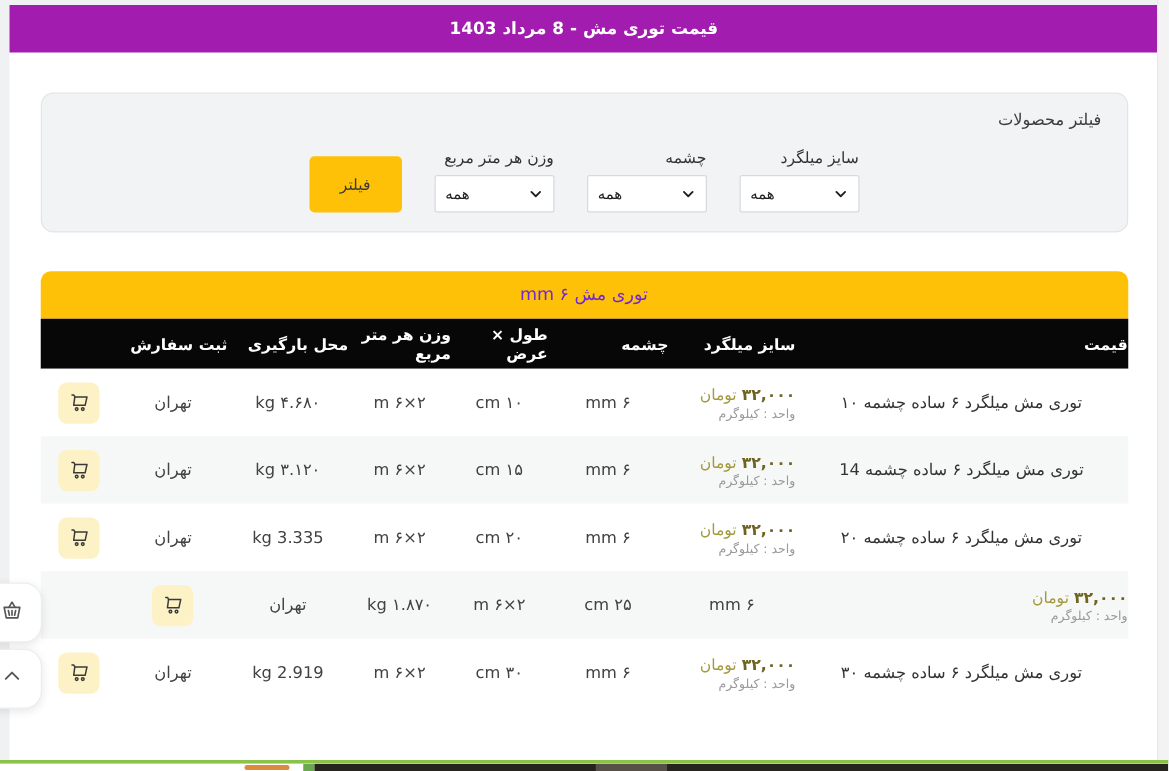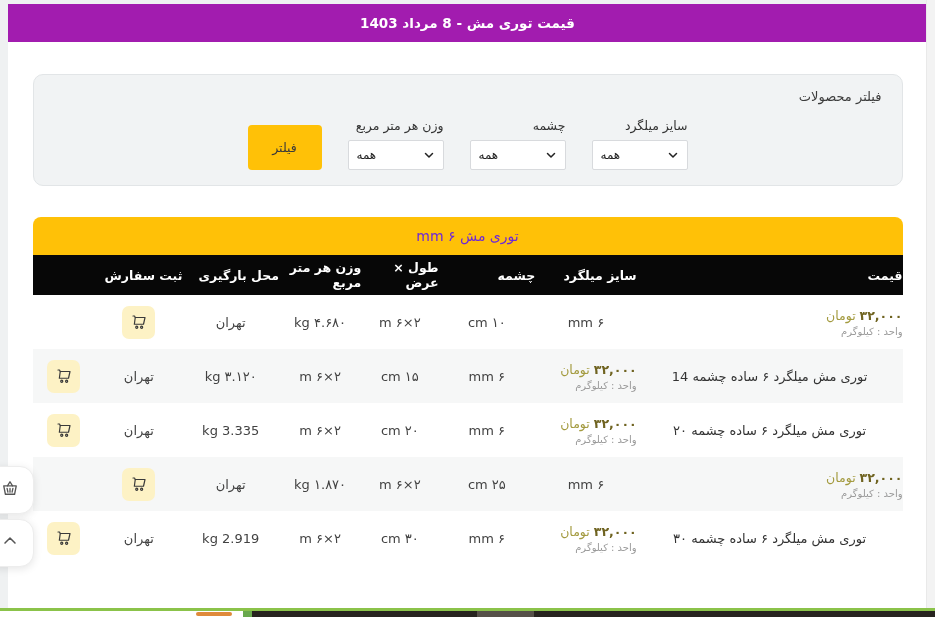--- a/index.html
+++ b/index.html
@@ -171,20 +171,21 @@
         <div class="th">قیمت</div>
         <div class="th">سایز میلگرد</div>
         <div class="th">چشمه</div>
         <div class="th">طول × عرض</div>
         <div class="th">وزن هر متر مربع</div>
         <div class="th">محل بارگیری</div>
         <div class="th">ثبت سفارش</div>
       </div>
 
       <div class="trow">
+        <div class="td td-name">توری مش میلگرد ۶ ساده چشمه ۱۰</div>
         <div class="td price-cell">
           <div class="price-line"><span class="price-num">۳۲,۰۰۰</span> <span class="price-cur">تومان</span></div>
           <div class="unit-line">واحد : کیلوگرم</div>
         </div>
         <div class="td">۶ mm</div>
         <div class="td">۱۰ cm</div>
         <div class="td">۲×۶ m</div>
         <div class="td">۴.۶۸۰ kg</div>
         <div class="td">تهران</div>
         <div class="td">

